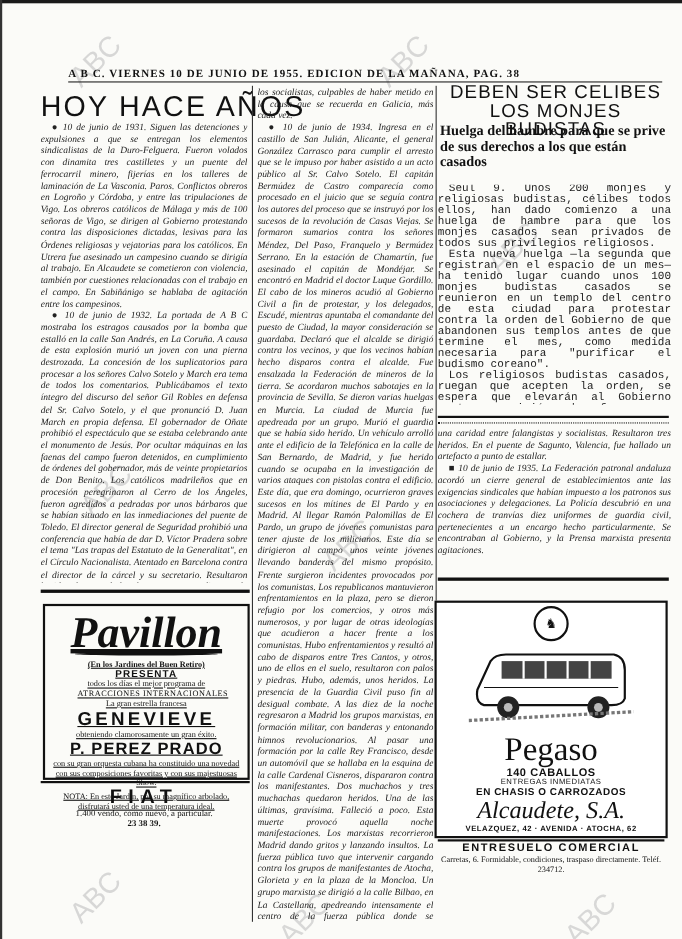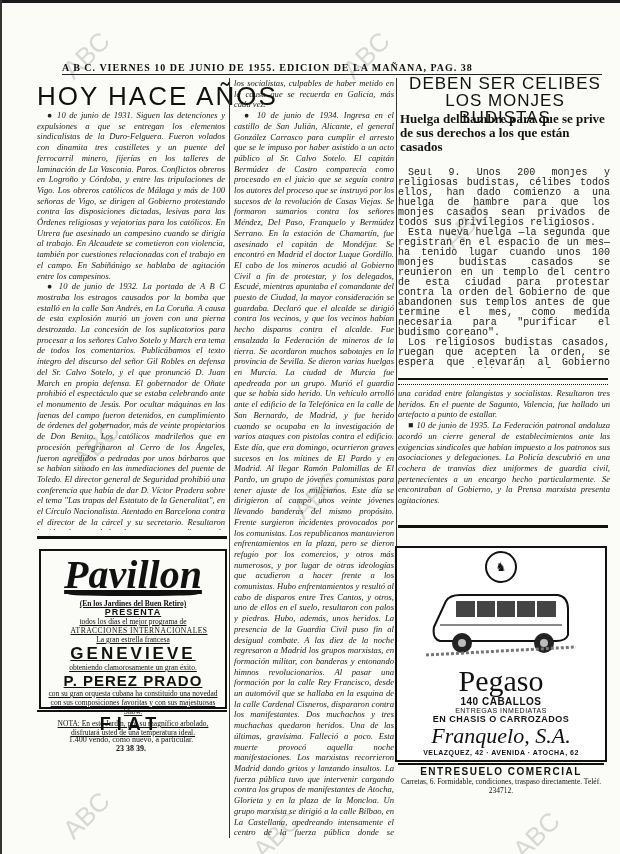--- a/index.html
+++ b/index.html
@@ -127,21 +127,21 @@
     <circle cx="36" cy="56" r="10" fill="#222"></circle>
     <circle cx="36" cy="56" r="4" fill="#bbb"></circle>
     <circle cx="118" cy="56" r="10" fill="#222"></circle>
     <circle cx="118" cy="56" r="4" fill="#bbb"></circle>
     <path d="M0 68 L150 60" stroke="#777" stroke-width="3" stroke-dasharray="3 2"></path>
   </svg>
   <div class="peg-logo">Pegaso</div>
   <div class="peg-t peg-b" style="font-size:10px;">140 CABALLOS</div>
   <div class="peg-t">ENTREGAS INMEDIATAS</div>
   <div class="peg-t peg-b">EN CHASIS O CARROZADOS</div>
-  <div class="peg-fin">Franquelo, S.A.</div>
+  <div class="peg-fin">Alcaudete, S.A.</div>
   <div class="peg-t peg-b" style="font-size:7px;">VELAZQUEZ, 42 · AVENIDA · ATOCHA, 62</div>
 </div>
 <div class="thickrule" style="left:398px;top:763px;width:206px;height:2px;"></div>
 
 <div class="entre">
   <div class="entre-title">ENTRESUELO COMERCIAL</div>
   <div class="entre-text">Carretas, 6. Formidable, condiciones, traspaso directamente. Teléf. 234712.</div>
 </div>
 
 </body></html>

